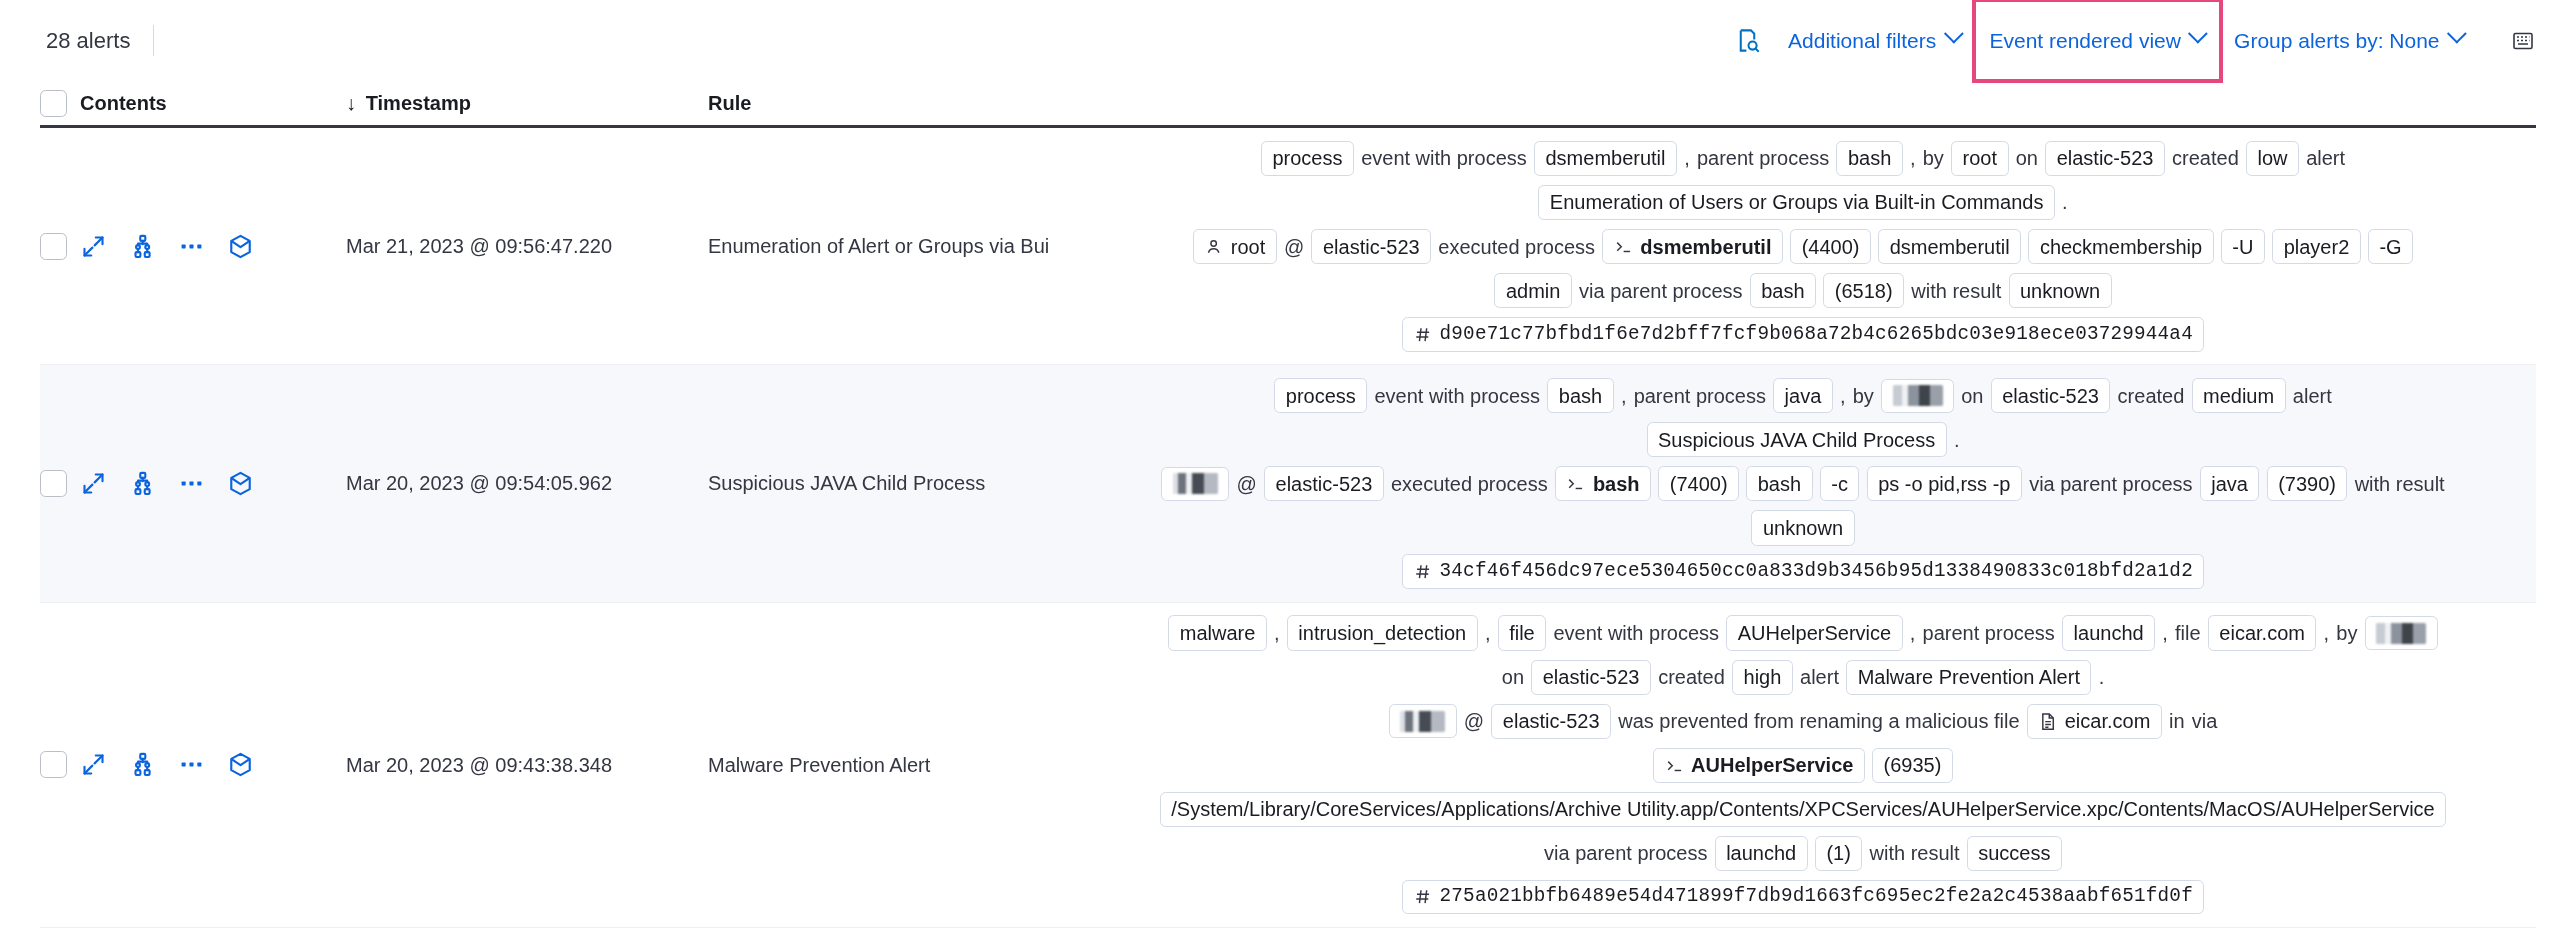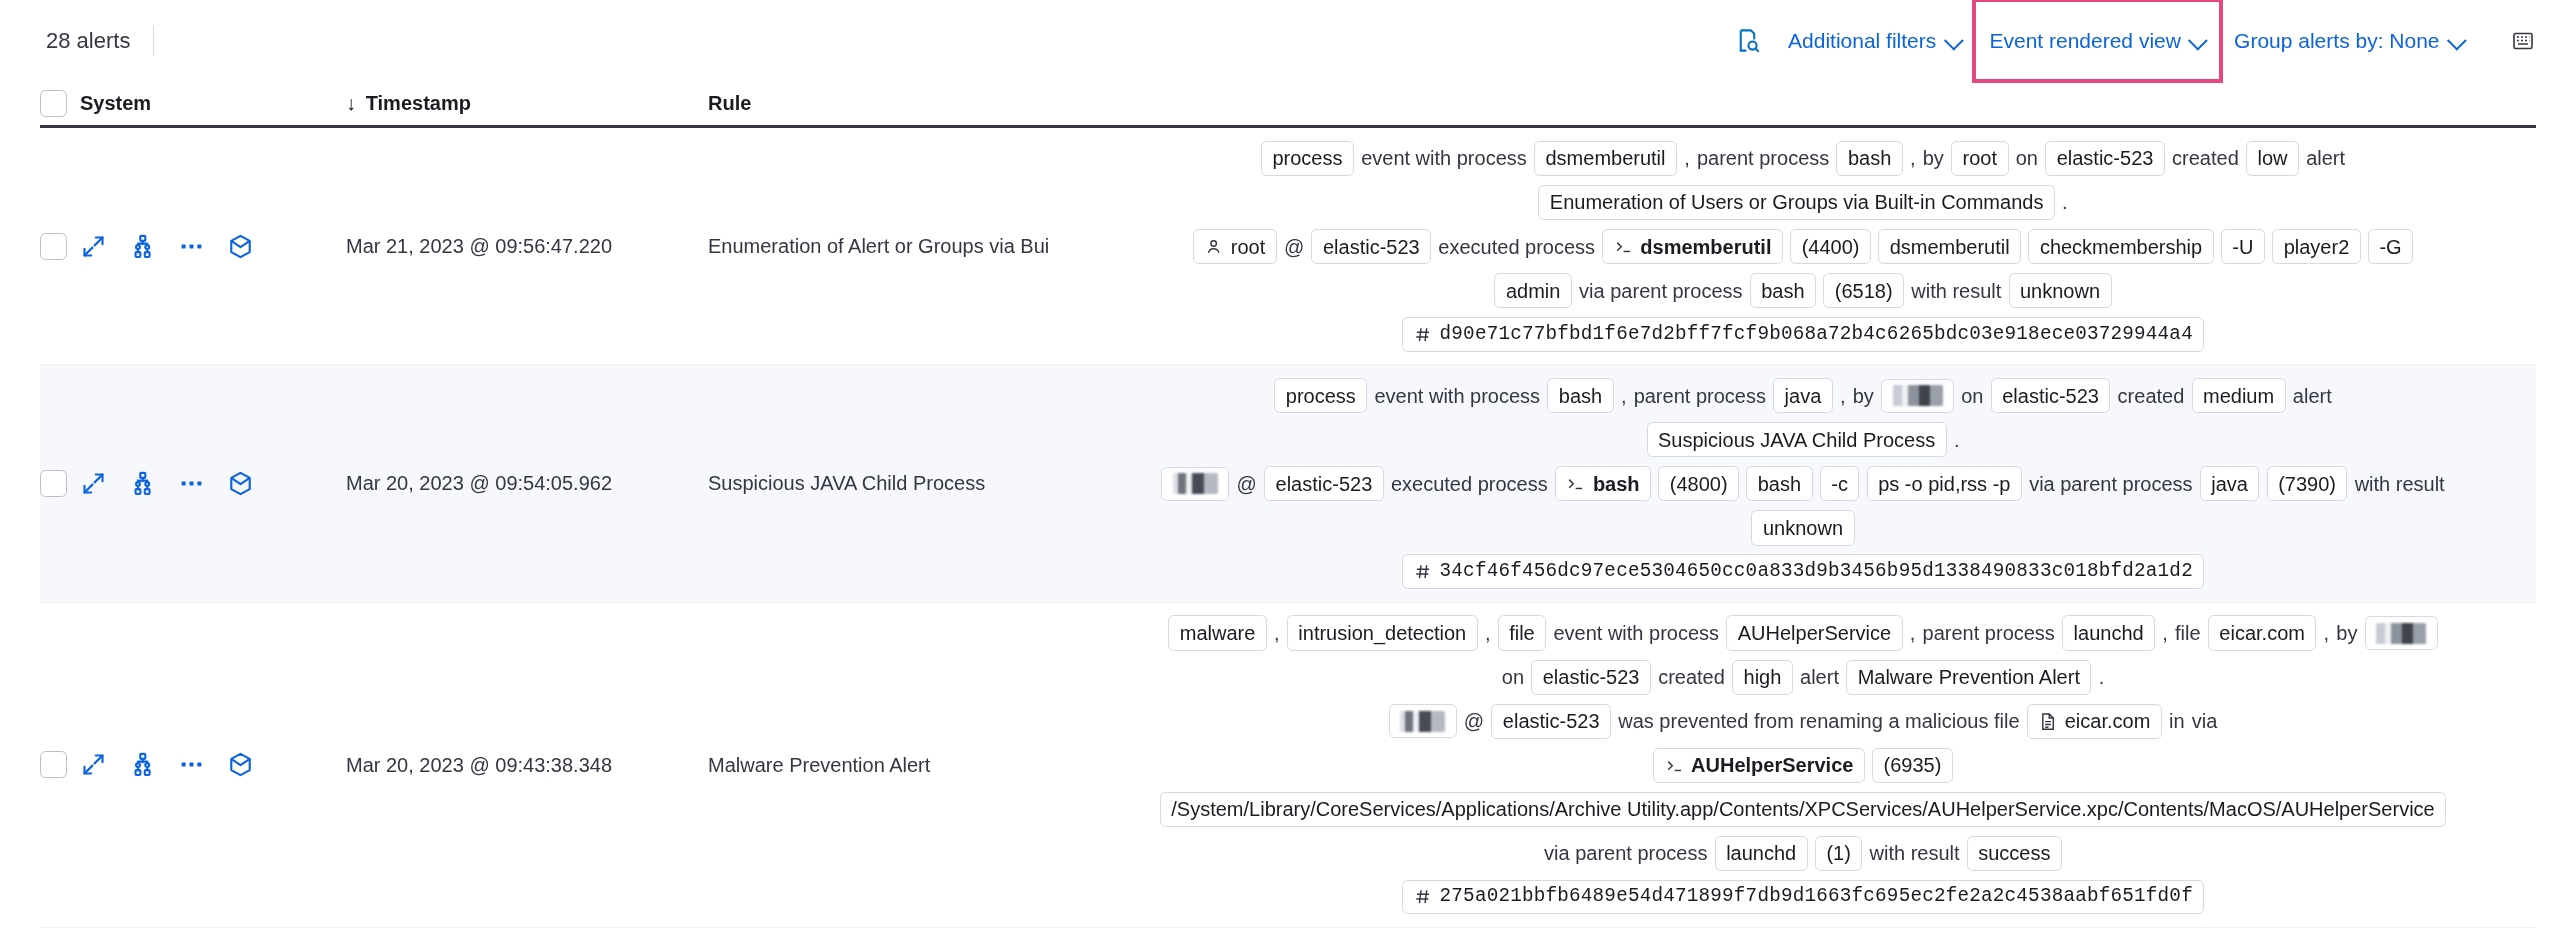--- a/index.html
+++ b/index.html
@@ -44,21 +44,21 @@
     gap: 0;
   }
   .tb-icon-btn {
     width: 35px; height: 35px;
     display: flex; align-items: center; justify-content: center;
     color: #0071c2;
     margin-right: 11.3px;
   }
   .tb-link {
     display: flex;
-    align-items: flex-end;
+    align-items: flex-start;
     gap: 10.5px;
     color: #0b64dd;
     font-size: 21px;
     font-weight: 400;
     white-space: nowrap;
     padding: 4.8px 11.3px;
     line-height: 1;
   }
   .tb-link.highlighted {
     position: relative;
@@ -254,21 +254,21 @@
       </svg>
     </div>
   </div>
 </div>
 
 <div class="table">
   <div class="thead">
     <div class="col-check">
       <div class="checkbox"></div>
     </div>
-    <div class="col-actions th">System</div>
+    <div class="col-actions th">Contents</div>
     <div class="col-time th">
       <span class="sort-arrow">↓</span>
       <span>Timestamp</span>
     </div>
     <div class="col-rule th">Rule</div>
   </div>
 
   <div id="rows">
       <div class="row">
         <div class="col-check">
@@ -494,21 +494,21 @@
               <span class="chip bold">
                 <span class="chip-icon">
                   <svg width="19.3" height="19.3" viewBox="0 0 24 24" fill="none" stroke="#343741" stroke-width="1.8">
                     <path d="M4 7l5 5-5 5"></path>
                     <path d="M12 18h8"></path>
                   </svg>
                 </span>
                 <span>bash</span>
               </span>
               <span class="chip">
-                <span>(4800)</span>
+                <span>(7400)</span>
               </span>
               <span class="chip">
                 <span>bash</span>
               </span>
               <span class="chip">
                 <span>-c</span>
               </span>
               <span class="chip">
                 <span>ps -o pid,rss -p</span>
               </span>

